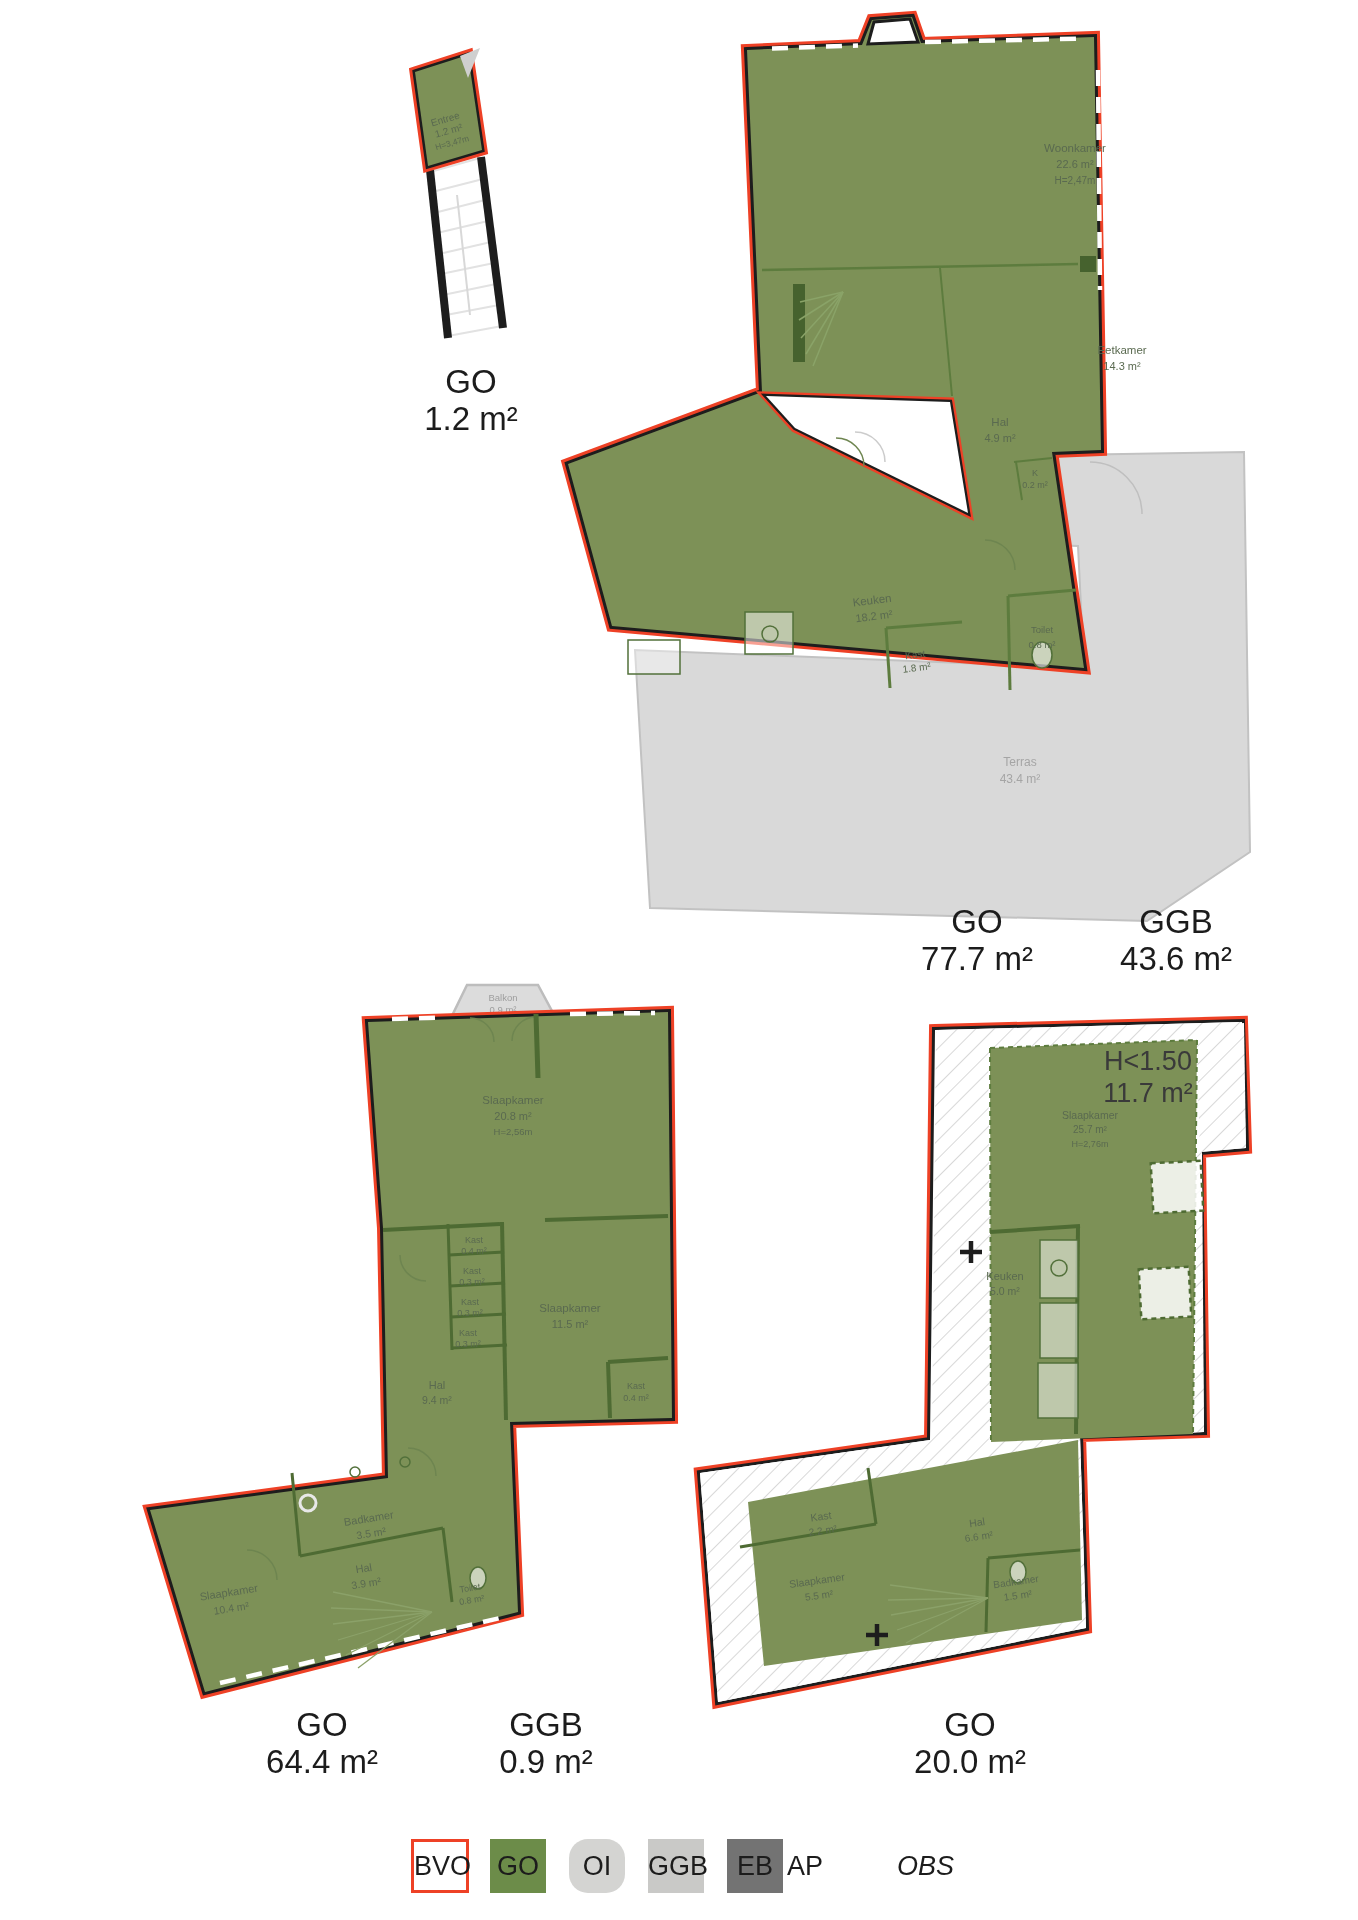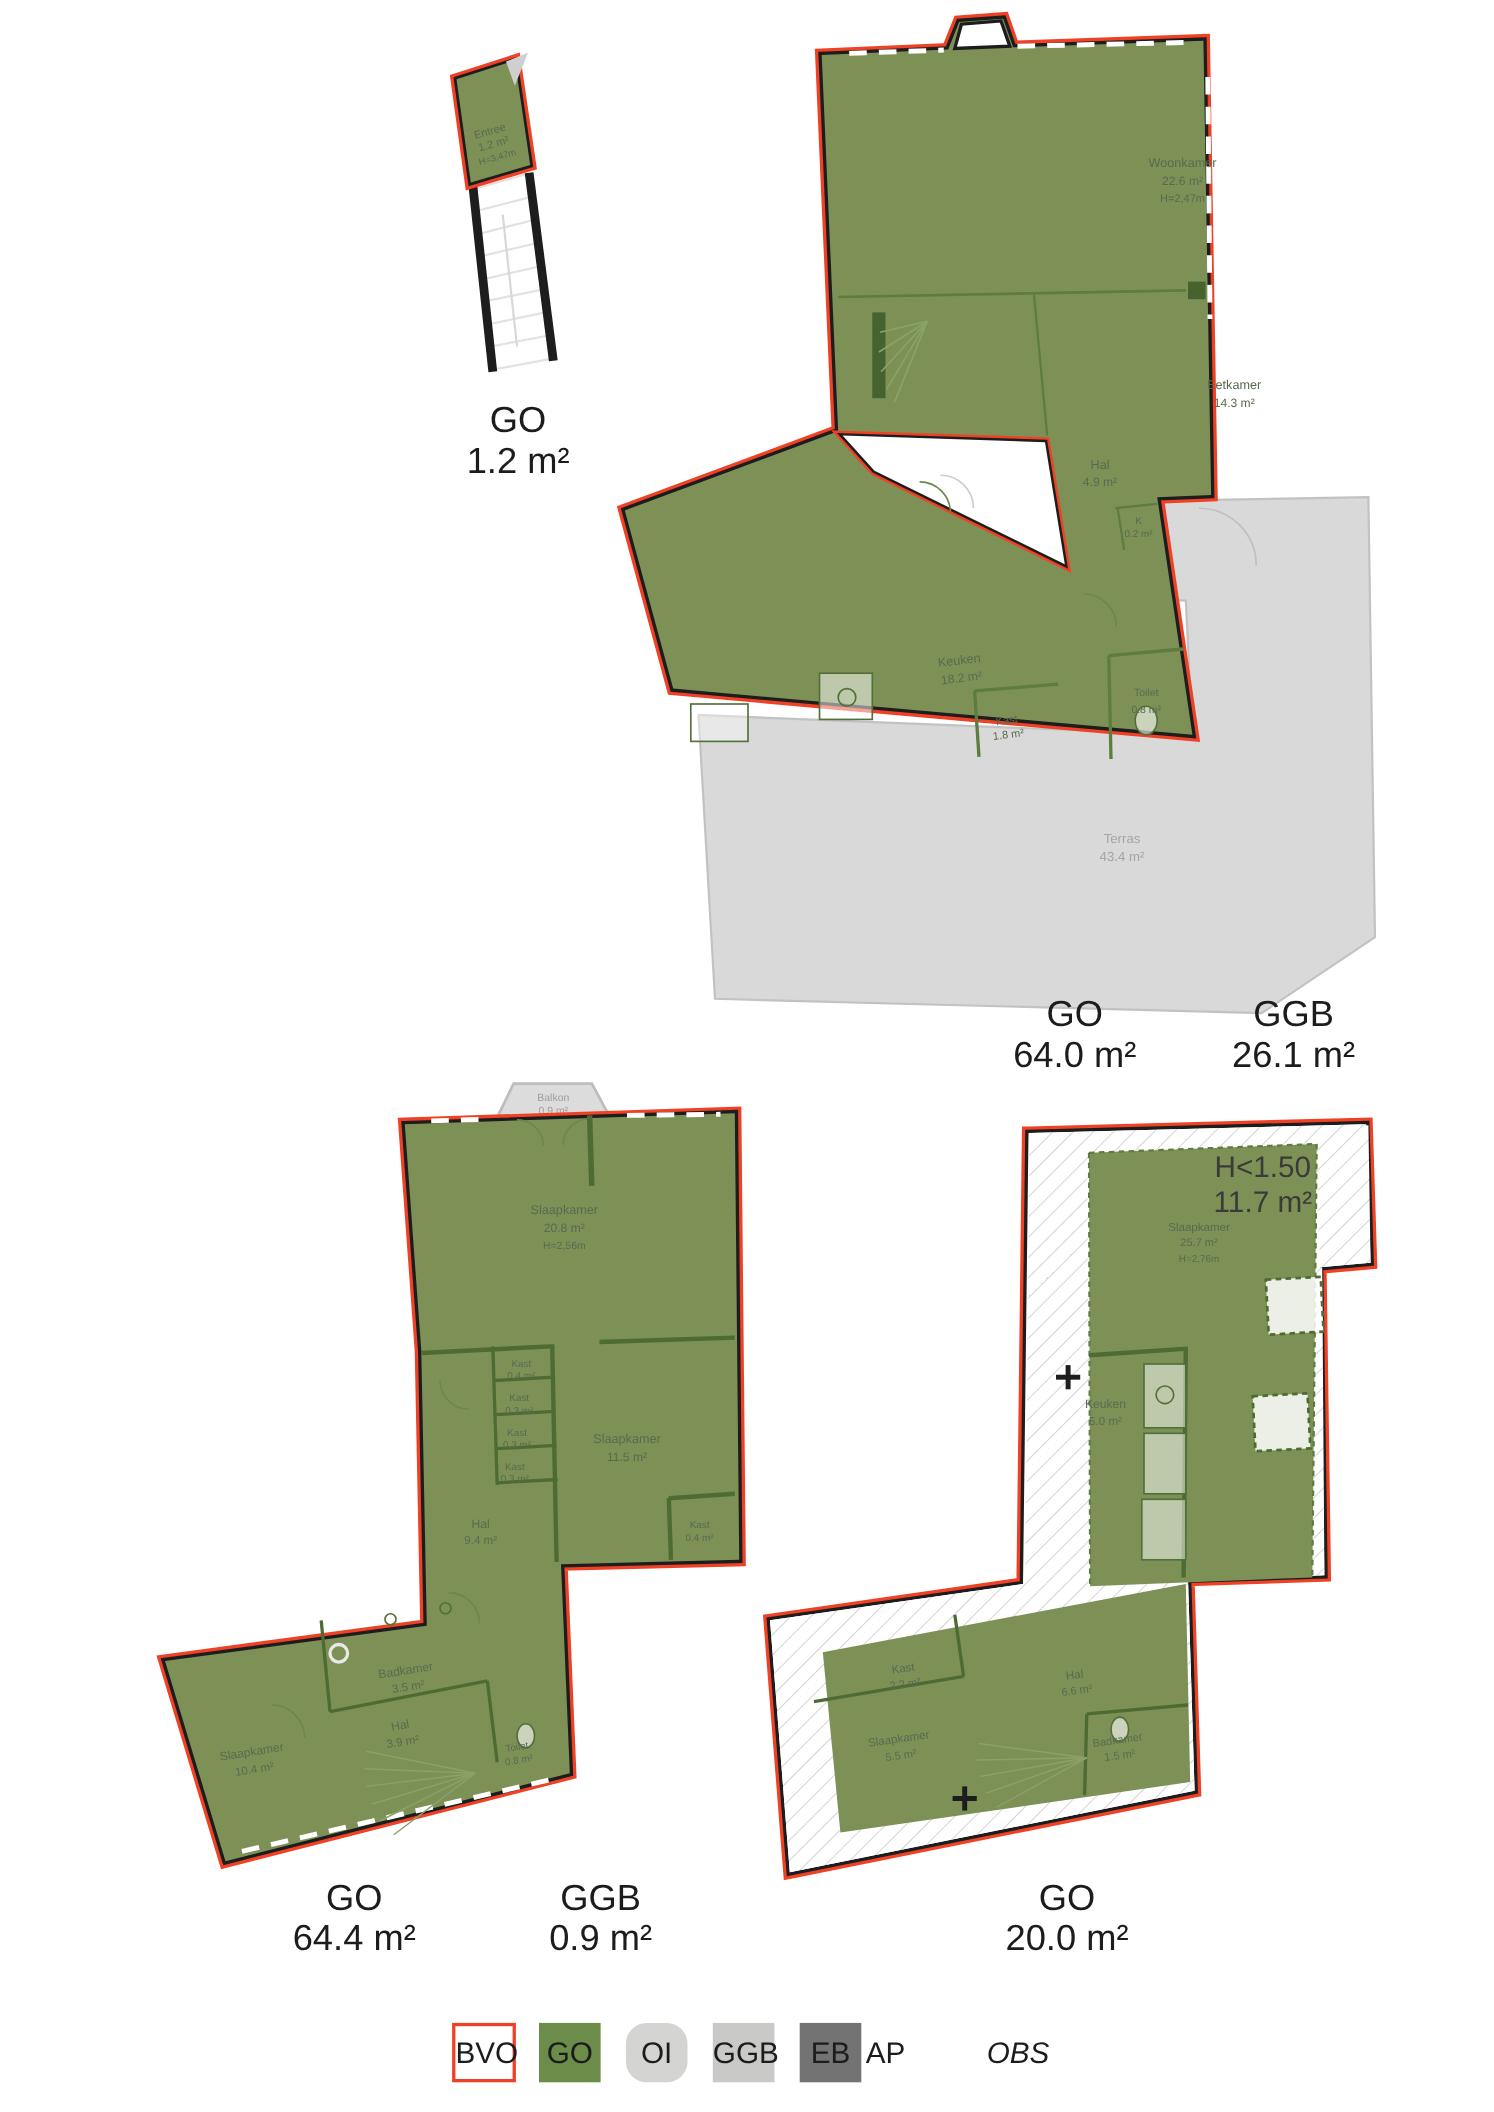--- a/index.html
+++ b/index.html
@@ -323,25 +323,25 @@
     </g>
   </g>
 </svg>
 
 <div class="total" style="left:361px;top:363px;">
   <div>GO</div>
   <div>1.2 m²</div>
 </div>
 <div class="total" style="left:867px;top:903px;">
   <div>GO</div>
-  <div>64.0 m²</div>
+  <div>77.7 m²</div>
 </div>
 <div class="total" style="left:1066px;top:903px;">
   <div>GGB</div>
-  <div>26.1 m²</div>
+  <div>43.6 m²</div>
 </div>
 <div class="total" style="left:212px;top:1706px;">
   <div>GO</div>
   <div>64.4 m²</div>
 </div>
 <div class="total" style="left:436px;top:1706px;">
   <div>GGB</div>
   <div>0.9 m²</div>
 </div>
 <div class="total" style="left:860px;top:1706px;">

